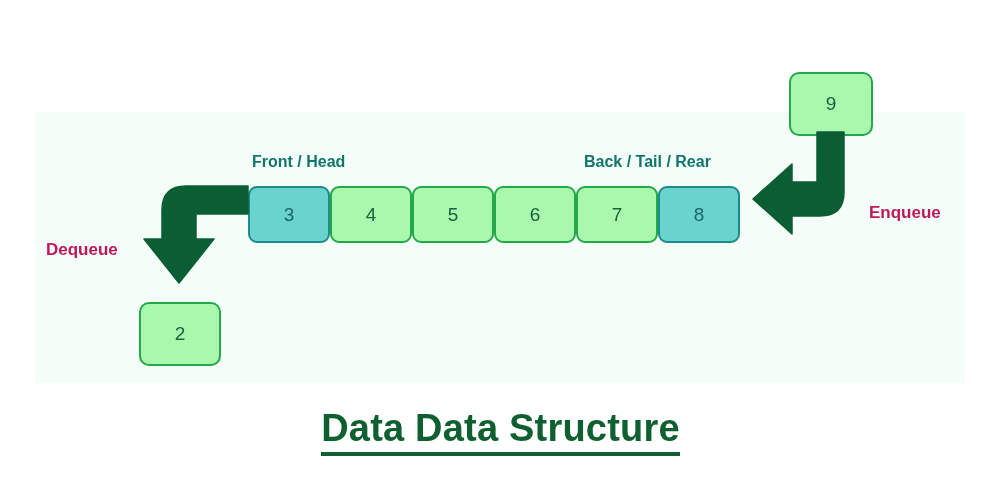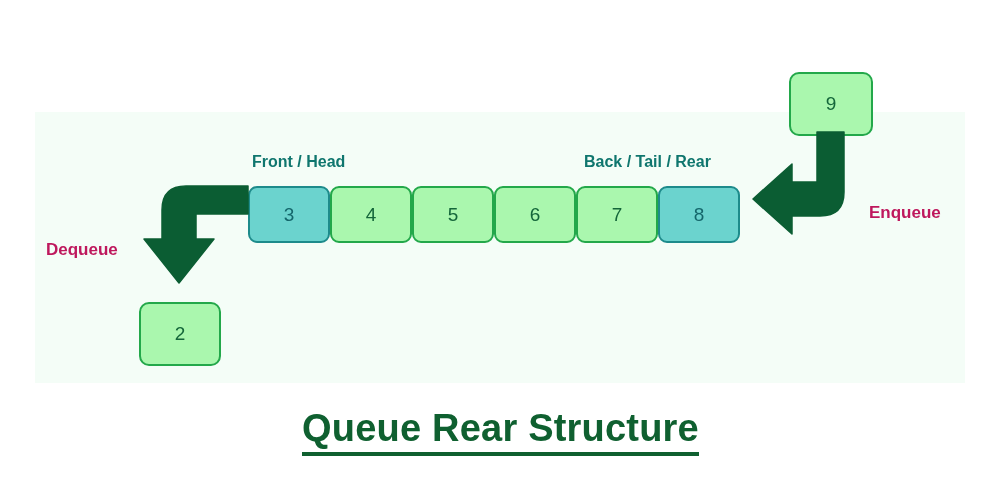--- a/index.html
+++ b/index.html
@@ -188,16 +188,16 @@
              L 12 27
              Q 12 3 36 3
              Z" fill="#0b5d33" stroke="#0b5d33" stroke-width="1.5" stroke-linejoin="round"></path>
   </svg>
 
   <div class="op-box" id="dequeue-box">2</div>
 
   <div class="op-label" id="dequeue-label">Dequeue</div>
 
   <div id="page-title">
-    <span class="title-underline">Queue Rear Structure</span>
+    <span class="title-underline">Data Data Structure</span>
   </div>
 
 </div>
 
 </body></html>

